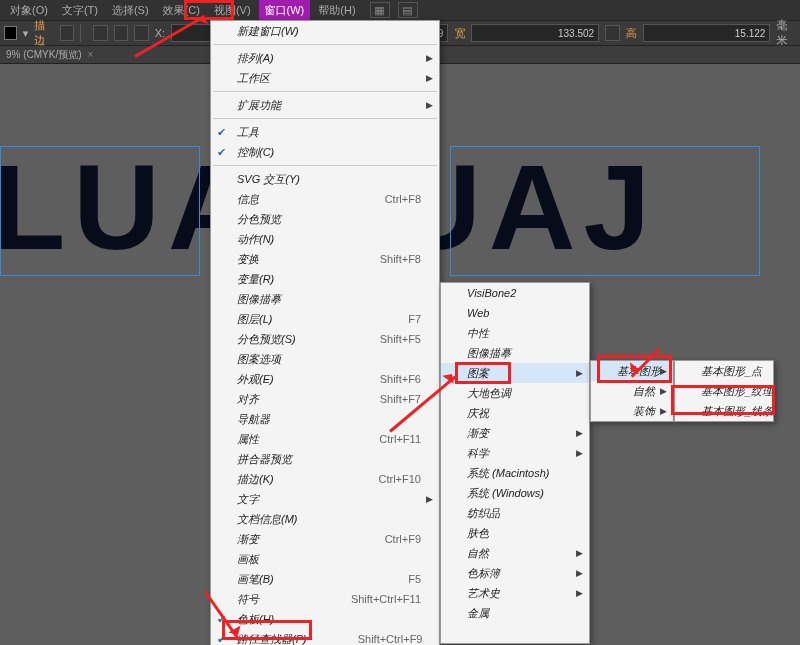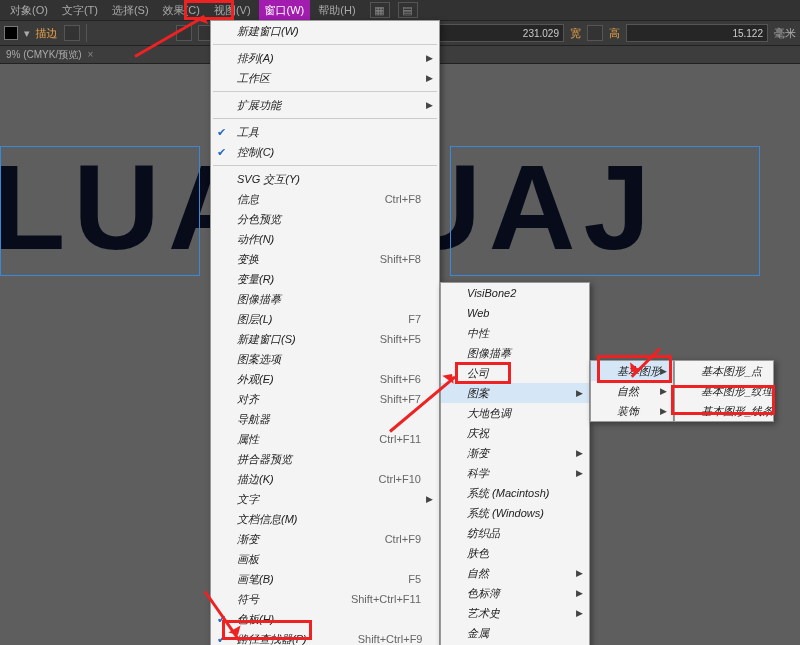--- a/index.html
+++ b/index.html
@@ -34,21 +34,21 @@
 .menu .row { display: flex; align-items: center; height: 20px; padding: 0 18px 0 26px; white-space: nowrap; position: relative; }
 .menu .row:hover, .menu .row.hover { background: #d5e6f7; }
 .menu .row .check { position: absolute; left: 6px; color: #2a6bbf; font-size: 11px; }
 .menu .row .lbl { flex: 1; font-style: italic; }
 .menu .row .shortcut { color: #666; margin-left: 51px; }
 .menu .row .arrow { position: absolute; right: 6px; font-size: 9px; color: #444; }
 .menu .sep { height: 1px; background: #ccc; margin: 3px 2px; }
 
 .menu1 { top: 20px; left: 210px; width: 230px; }
 .menu2 { top: 282px; left: 440px; width: 150px; }
-.menu3 { top: 360px; left: 590px; width: 84px; }
+.menu3 { top: 360px; left: 590px; width: 84px; text-align: right; }
 .menu4 { top: 360px; left: 674px; width: 100px; }
 
 
 .redbox { position: absolute; border: 3px solid #e22; z-index: 50; }
 .rb-window { top: 0px; left: 184px; width: 50px; height: 20px; }
 .rb-swatchlib { top: 620px; left: 222px; width: 90px; height: 20px; }
 .rb-pattern { top: 362px; left: 455px; width: 56px; height: 22px; }
 .rb-basic { top: 355px; left: 597px; width: 75px; height: 28px; }
 .rb-lines { top: 385px; left: 671px; width: 104px; height: 30px; }
 
@@ -80,20 +80,21 @@
   <span class="tb-sep"></span>
   <div style="flex:1"></div>
   <span class="tb-icon"></span>
   <span class="tb-icon"></span>
   <span class="tb-icon"></span>
   <span style="color:#aaa">X:</span>
   <input class="tb-field" value="-108.656" style="">
   <span style="color:#aaa">Y:</span>
   <input class="tb-field" value="231.029" style="">
   <span class="tb-label">宽</span>
+  <input class="tb-field" value="133.502" style="">
   <span class="tb-icon"></span>
   <span class="tb-label">高</span>
   <input class="tb-field" value="15.122" style="">
   <span style="color:#aaa">毫米</span>
 </div>
 
 <div class="statusrow">
   <span>9% (CMYK/预览)</span>
   <span style="margin-left:6px;color:#888">×</span>
 </div>
@@ -153,21 +154,21 @@
       <span class="lbl">变量(R)</span>
     </div>
     <div class="row">
       <span class="lbl">图像描摹</span>
     </div>
     <div class="row">
       <span class="lbl">图层(L)</span>
       <span class="shortcut">F7</span>
     </div>
     <div class="row">
-      <span class="lbl">新建窗口(S)</span>
+      <span class="lbl">分色预览(S)</span>
       <span class="shortcut">Shift+F5</span>
     </div>
     <div class="row">
       <span class="lbl">图案选项</span>
     </div>
     <div class="row">
       <span class="lbl">外观(E)</span>
       <span class="shortcut">Shift+F6</span>
     </div>
     <div class="row">
@@ -226,23 +227,20 @@
       <span class="lbl">VisiBone2</span>
     </div>
     <div class="row">
       <span class="lbl">Web</span>
     </div>
     <div class="row">
       <span class="lbl">中性</span>
     </div>
     <div class="row">
       <span class="lbl">图像描摹</span>
-    </div>
-    <div class="row">
-      <span class="lbl">公司</span>
     </div>
     <div class="row hover">
       <span class="lbl">图案</span>
       <span class="arrow">▶</span>
     </div>
     <div class="row">
       <span class="lbl">大地色调</span>
     </div>
     <div class="row">
       <span class="lbl">庆祝</span>

